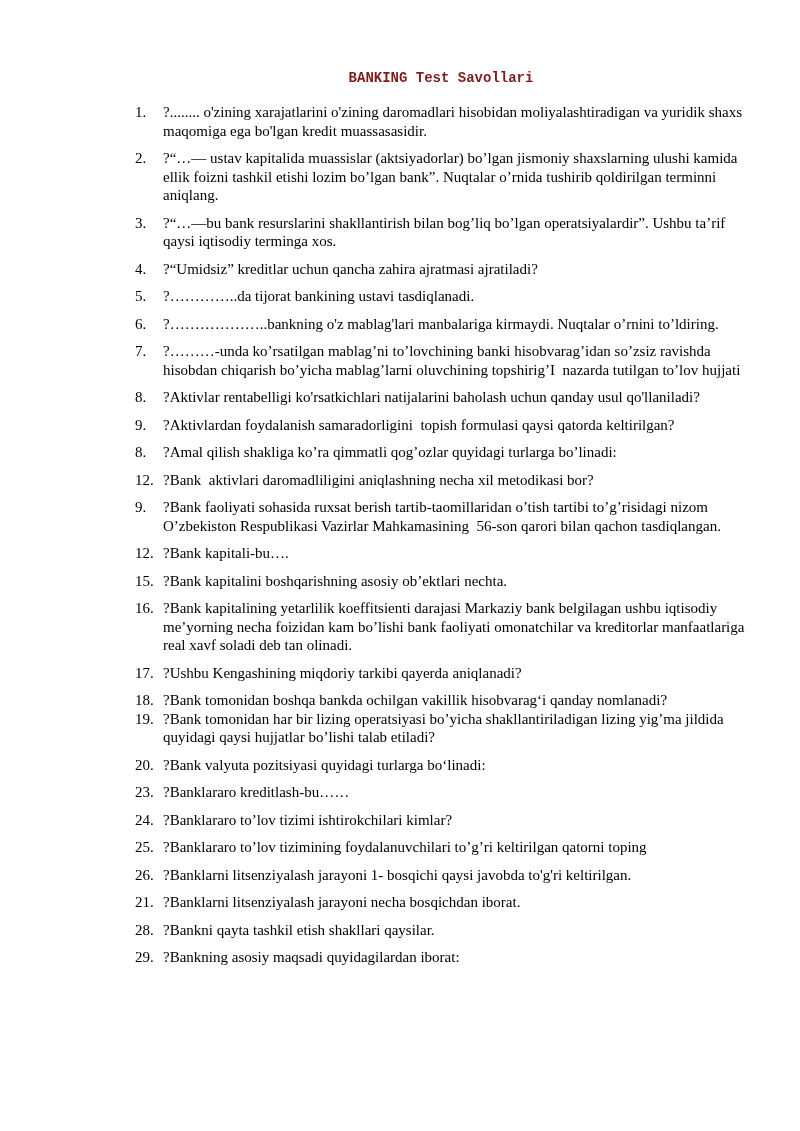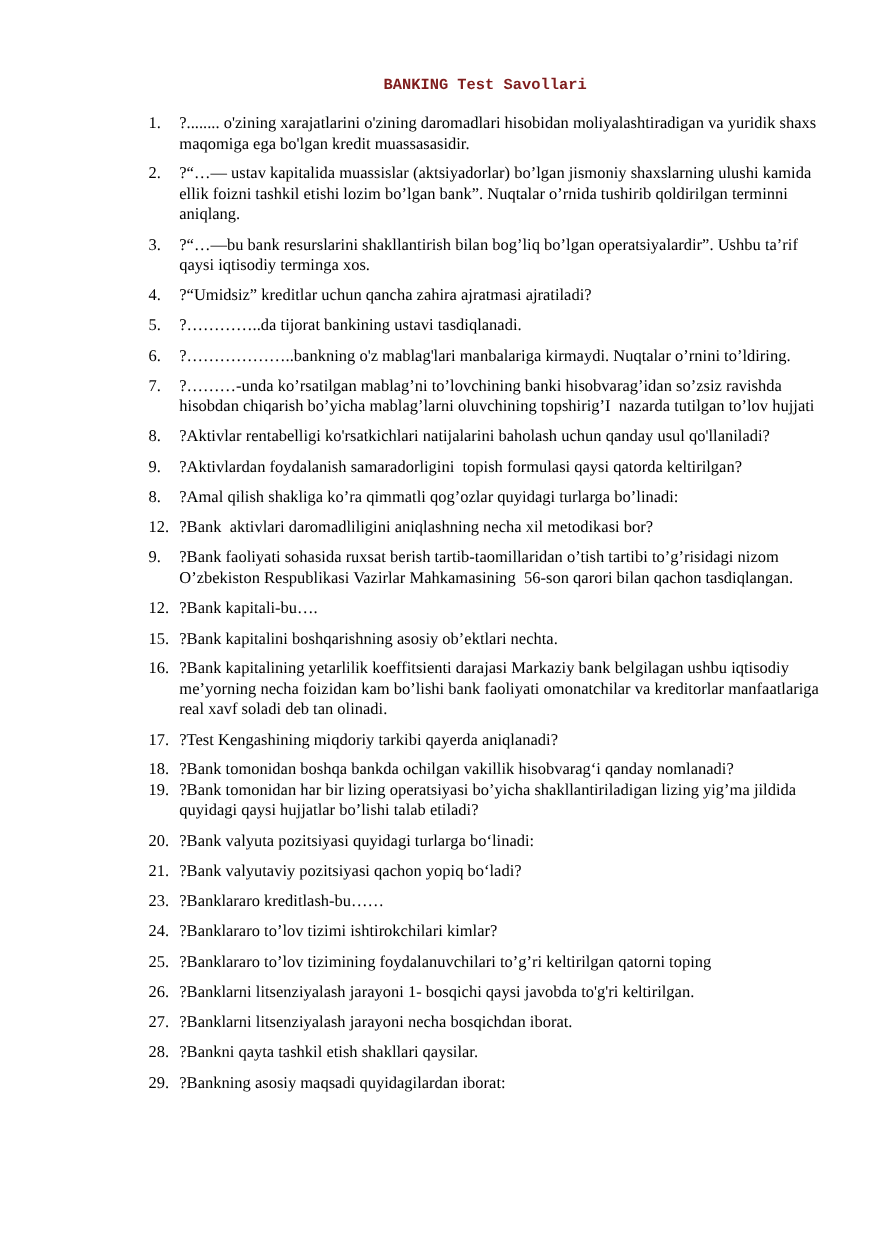--- a/index.html
+++ b/index.html
@@ -118,56 +118,52 @@
         <li class="question">
     <span class="num">15.</span>
     <span class="text">?Bank kapitalini boshqarishning asosiy ob’ektlari nechta.</span>
   </li>
         <li class="question">
     <span class="num">16.</span>
     <span class="text">?Bank kapitalining yetarlilik koeffitsienti darajasi Markaziy bank belgilagan ushbu iqtisodiy me’yorning necha foizidan kam bo’lishi bank faoliyati omonatchilar va kreditorlar manfaatlariga real xavf soladi deb tan olinadi.</span>
   </li>
         <li class="question">
     <span class="num">17.</span>
-    <span class="text">?Test Kengashining miqdoriy tarkibi qayerda aniqlanadi?</span>
+    <span class="text">?Ushbu Kengashining miqdoriy tarkibi qayerda aniqlanadi?</span>
   </li>
         <li class="question tight">
     <span class="num">18.</span>
     <span class="text">?Bank tomonidan boshqa bankda ochilgan vakillik hisobvarag‘i qanday nomlanadi?</span>
   </li>
         <li class="question">
     <span class="num">19.</span>
     <span class="text">?Bank tomonidan har bir lizing operatsiyasi bo’yicha shakllantiriladigan lizing yig’ma jildida quyidagi qaysi hujjatlar bo’lishi talab etiladi?</span>
   </li>
         <li class="question">
     <span class="num">20.</span>
     <span class="text">?Bank valyuta pozitsiyasi quyidagi turlarga bo‘linadi:</span>
-  </li>
-        <li class="question">
-    <span class="num">21.</span>
-    <span class="text">?Bank valyutaviy pozitsiyasi qachon yopiq bo‘ladi?</span>
   </li>
         <li class="question">
     <span class="num">23.</span>
     <span class="text">?Banklararo kreditlash-bu……</span>
   </li>
         <li class="question">
     <span class="num">24.</span>
     <span class="text">?Banklararo to’lov tizimi ishtirokchilari kimlar?</span>
   </li>
         <li class="question">
     <span class="num">25.</span>
     <span class="text">?Banklararo to’lov tizimining foydalanuvchilari to’g’ri keltirilgan qatorni toping</span>
   </li>
         <li class="question">
     <span class="num">26.</span>
     <span class="text">?Banklarni litsenziyalash jarayoni 1- bosqichi qaysi javobda to'g'ri keltirilgan.</span>
   </li>
         <li class="question">
-    <span class="num">27.</span>
+    <span class="num">21.</span>
     <span class="text">?Banklarni litsenziyalash jarayoni necha bosqichdan iborat.</span>
   </li>
         <li class="question">
     <span class="num">28.</span>
     <span class="text">?Bankni qayta tashkil etish shakllari qaysilar.</span>
   </li>
         <li class="question">
     <span class="num">29.</span>
     <span class="text">?Bankning asosiy maqsadi quyidagilardan iborat:</span>
   </li>

